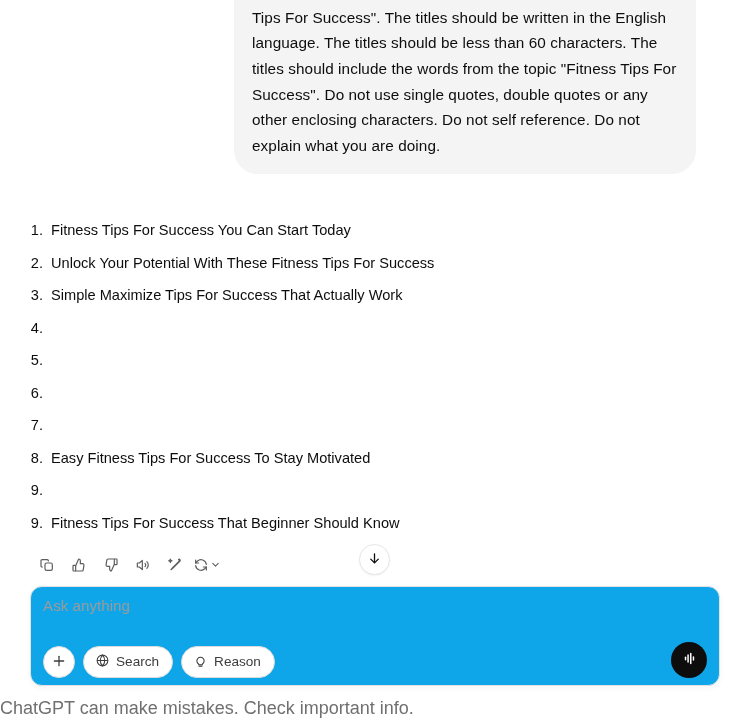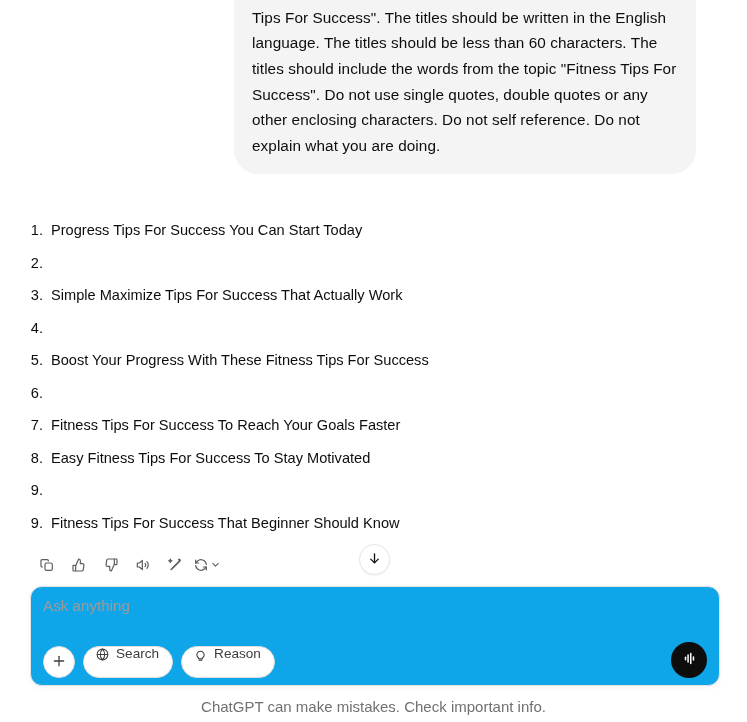--- a/index.html
+++ b/index.html
@@ -164,21 +164,21 @@
     cursor: pointer;
     color: #3d3d3d;
     padding: 0;
   }
   .pill-btn {
     height: 32px;
     border-radius: 16px;
     border: 1px solid #dcdcdc;
     background: #ffffff;
     display: flex;
-    align-items: flex-start;
+    align-items: center;
     gap: 6px;
     padding: 0 13px 0 11px;
     cursor: pointer;
     color: #3d3d3d;
     font-family: "Liberation Sans", sans-serif;
     font-size: 13.6px;
   }
   .pill-btn span.label { line-height: 1; }
 
   .voice-btn {
@@ -196,58 +196,56 @@
     cursor: pointer;
     padding: 0;
   }
 
   
   .footer-note {
     position: absolute;
     left: 0;
     top: 698px;
     width: 747px;
-    text-align: center;
-    font-size: 15px;
+    font-size: 18px;
     color: #707070;
   }
 </style>
 </head>
 <body>
 
 <div class="prompt-bubble">
   <div class="prompt-text">who writes catchy titles for blog posts. You have a Friendly tone of voice. You have a Conversational writing style. Write 10 catchy blog post titles with a hook for the topic "Fitness Tips For Success". The titles should be written in the English language. The titles should be less than 60 characters. The titles should include the words from the topic "Fitness Tips For Success". Do not use single quotes, double quotes or any other enclosing characters. Do not self reference. Do not explain what you are doing.</div>
 </div>
 
 <div class="answer">
   <ol class="num-list" id="answer-list">
       <li class="num-row">
         <span class="num-marker">1.</span>
-        <span class="num-text">Progress Tips For Success You Can Start Today</span>
+        <span class="num-text">Fitness Tips For Success You Can Start Today</span>
       </li>
       <li class="num-row">
         <span class="num-marker">2.</span>
+        <span class="num-text">Unlock Your Potential With These Fitness Tips For Success</span>
       </li>
       <li class="num-row">
         <span class="num-marker">3.</span>
         <span class="num-text">Simple Maximize Tips For Success That Actually Work</span>
       </li>
       <li class="num-row">
         <span class="num-marker">4.</span>
       </li>
       <li class="num-row">
         <span class="num-marker">5.</span>
-        <span class="num-text">Boost Your Progress With These Fitness Tips For Success</span>
       </li>
       <li class="num-row">
         <span class="num-marker">6.</span>
       </li>
       <li class="num-row">
         <span class="num-marker">7.</span>
-        <span class="num-text">Fitness Tips For Success To Reach Your Goals Faster</span>
       </li>
       <li class="num-row">
         <span class="num-marker">8.</span>
         <span class="num-text">Easy Fitness Tips For Success To Stay Motivated</span>
       </li>
       <li class="num-row">
         <span class="num-marker">9.</span>
       </li>
       <li class="num-row">
         <span class="num-marker">9.</span>

